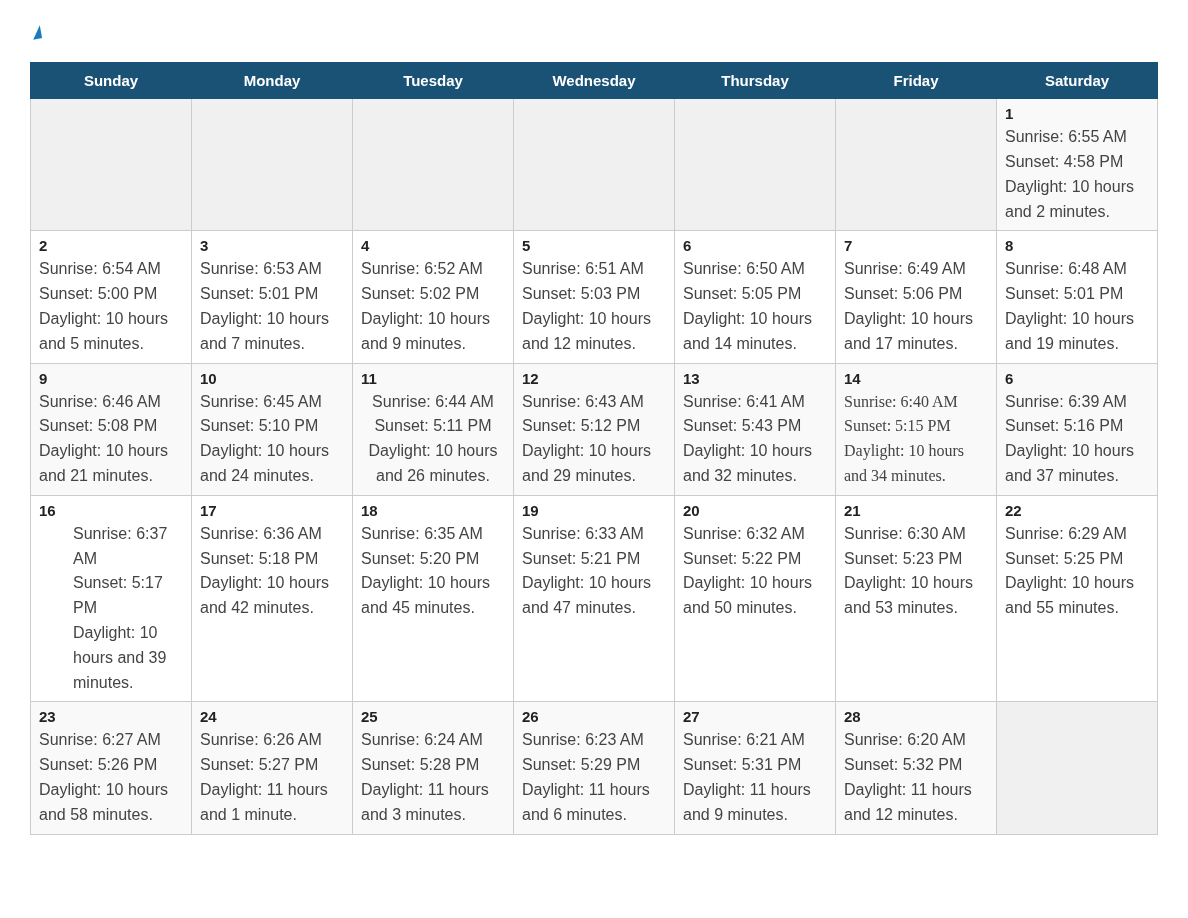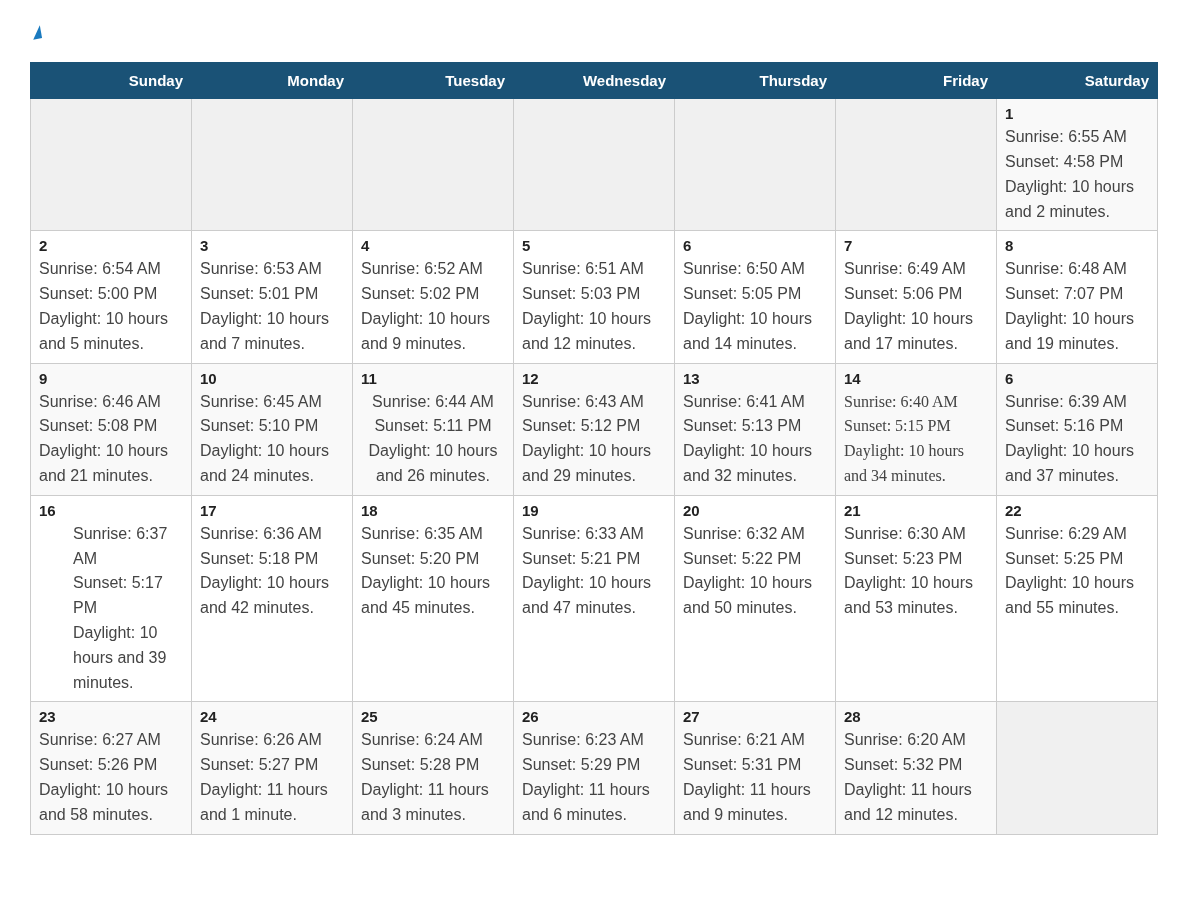--- a/index.html
+++ b/index.html
@@ -48,21 +48,21 @@
       width: 100%;
       border-collapse: collapse;
       table-layout: fixed;
     }
     .calendar thead tr th {
       background: #1a5276;
       color: #fff;
       font-size: 15px;
       font-weight: bold;
       padding: 9px 8px;
-      text-align: right;
+      text-align: center;
       border: 1px solid #1a5276;
     }
     .calendar tbody tr td {
       vertical-align: top;
       border: 1px solid #ccc;
       padding: 6px 8px;
       font-size: 12.5px;
       color: #333;
       height: 110px;
     }
@@ -171,21 +171,21 @@
         </td>
         <td>
           <div class="day-number">7</div>
           <div class="day-info" style="white-space: pre-line;">Sunrise: 6:49 AM
 Sunset: 5:06 PM
 Daylight: 10 hours and 17 minutes.</div>
         </td>
         <td>
           <div class="day-number">8</div>
           <div class="day-info" style="white-space: pre-line;">Sunrise: 6:48 AM
-Sunset: 7:07 PM
+Sunset: 5:01 PM
 Daylight: 10 hours and 19 minutes.</div>
         </td>
       </tr>
       <tr>
         <td>
           <div class="day-number">9</div>
           <div class="day-info" style="white-space: pre-line;">Sunrise: 6:46 AM
 Sunset: 5:08 PM
 Daylight: 10 hours and 21 minutes.</div>
         </td>
@@ -203,21 +203,21 @@
         </td>
         <td>
           <div class="day-number">12</div>
           <div class="day-info" style="white-space: pre-line;">Sunrise: 6:43 AM
 Sunset: 5:12 PM
 Daylight: 10 hours and 29 minutes.</div>
         </td>
         <td>
           <div class="day-number">13</div>
           <div class="day-info" style="white-space: pre-line;">Sunrise: 6:41 AM
-Sunset: 5:13 PM
+Sunset: 5:43 PM
 Daylight: 10 hours and 32 minutes.</div>
         </td>
         <td>
           <div class="day-number">14</div>
           <div class="day-info" style="white-space: pre-line; font-family: Liberation Serif, serif;">Sunrise: 6:40 AM
 Sunset: 5:15 PM
 Daylight: 10 hours and 34 minutes.</div>
         </td>
         <td>
           <div class="day-number">6</div>

